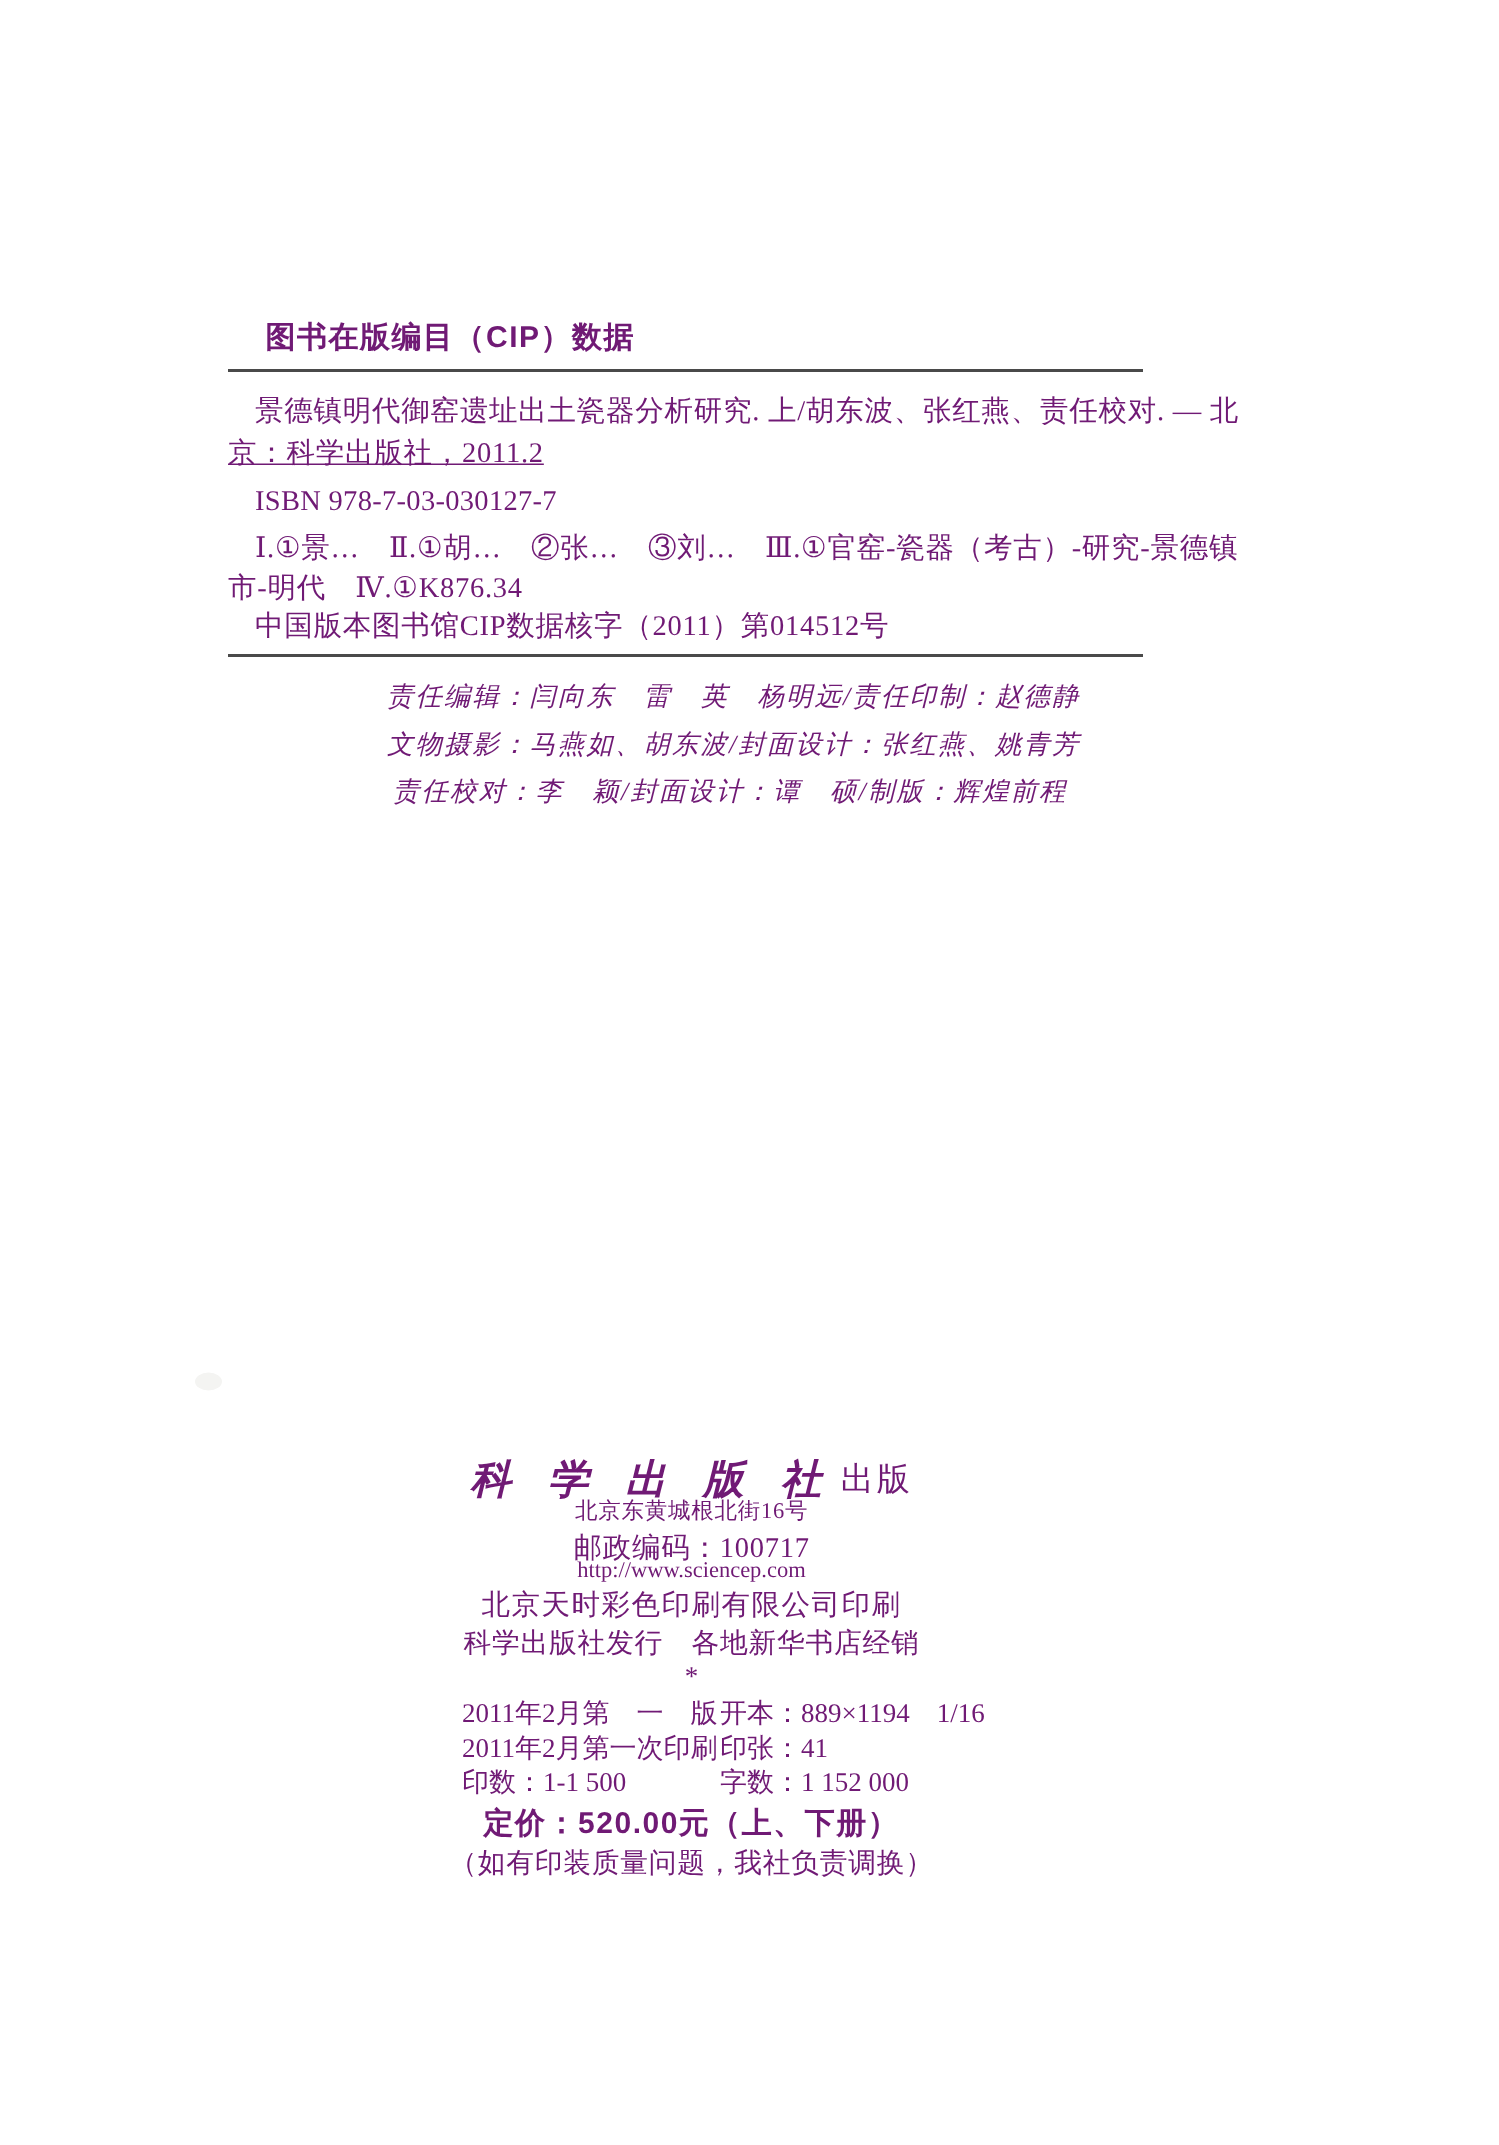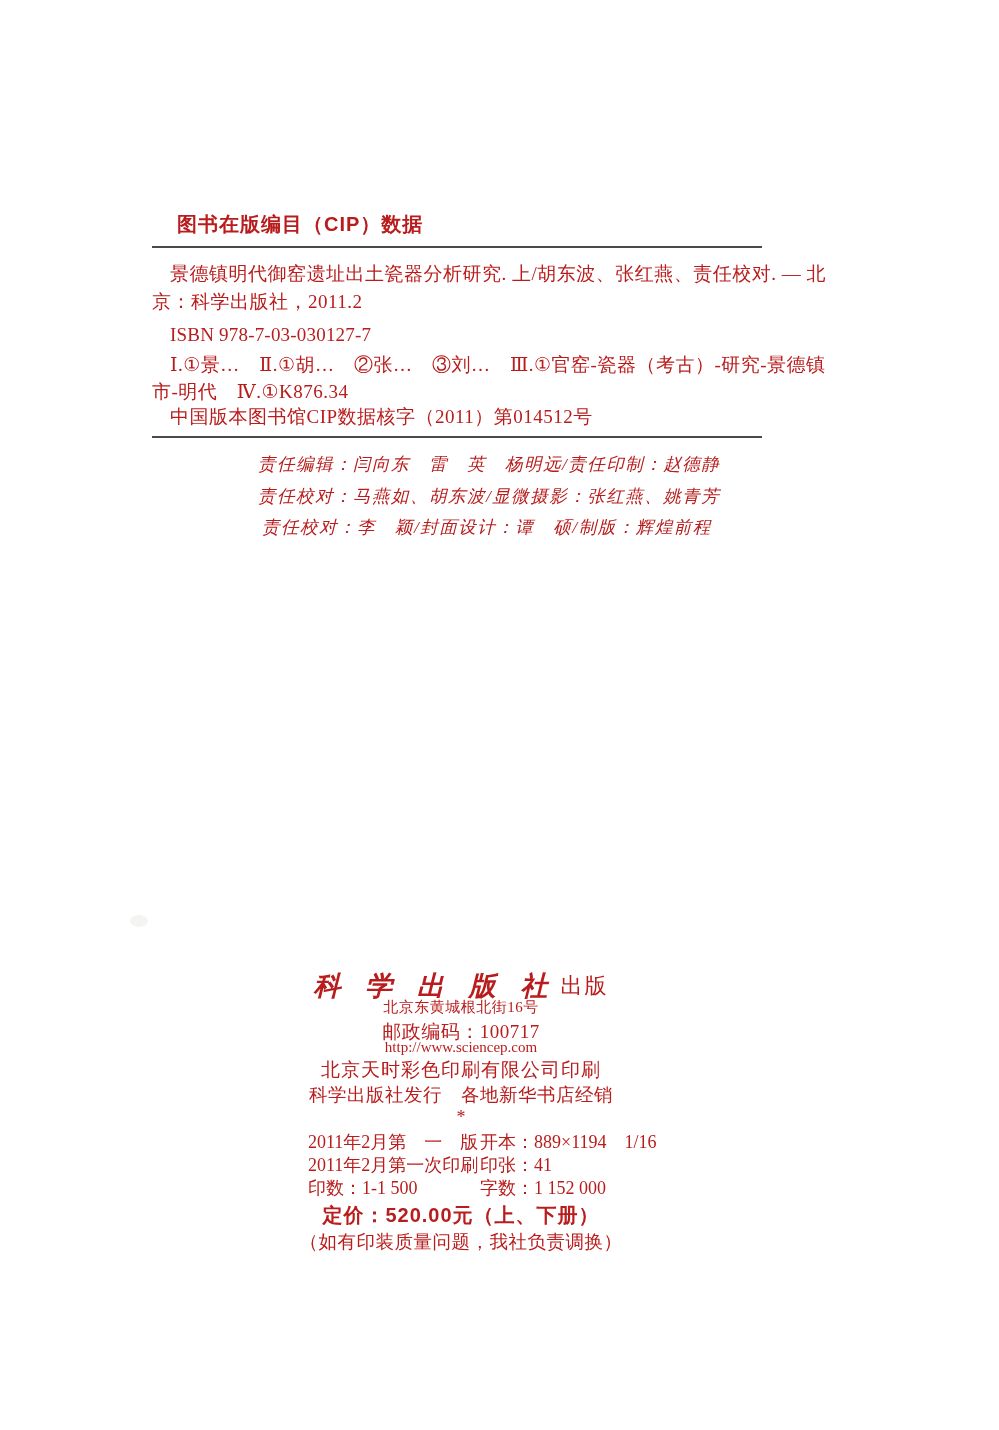--- a/index.html
+++ b/index.html
@@ -7,41 +7,41 @@
     padding: 0;
     background: #e9e9e9;
   }
   .page {
     position: relative;
     width: 999px;
     height: 1430px;
     background: #ffffff;
     overflow: hidden;
     font-family: "Liberation Serif", "DejaVu Serif", serif;
-    color: #b91c1c;
+    color: #701a75;
   }
   .abs { position: absolute; white-space: nowrap; }
 
   
   .cip-header {
     left: 177px; top: 211px;
     font-family: "Liberation Sans", "DejaVu Sans", sans-serif;
     font-weight: bold;
     font-size: 20px;
     letter-spacing: 1px;
   }
   .rule {
     left: 152px; width: 610px; height: 2px;
     background: #4a4a4a;
   }
   .rule-top { top: 246px; }
   .rule-bottom { top: 436px; }
   .cip-body { font-size: 19px; letter-spacing: 0.5px; }
   .cip-line1 { left: 170px; top: 261px; }
-  .cip-line2 { left: 152px; top: 289px; }
+  .cip-line2 { left: 152px; top: 289px; text-decoration: underline; }
   .cip-isbn  { left: 170px; top: 324px; letter-spacing: 0.2px; }
   .cip-class1{ left: 170px; top: 352px; }
   .cip-class2{ left: 152px; top: 379px; }
   .cip-record{ left: 170px; top: 404px; }
 
   
   .credit {
     font-style: italic;
     font-size: 17.5px;
     letter-spacing: 1.5px;
@@ -114,21 +114,21 @@
   <div class="abs cip-body cip-line1">景德镇明代御窑遗址出土瓷器分析研究. 上/胡东波、张红燕、责任校对. — 北</div>
   <div class="abs cip-body cip-line2">京：科学出版社，2011.2</div>
   <div class="abs cip-body cip-isbn">ISBN 978-7-03-030127-7</div>
   <div class="abs cip-body cip-class1">Ⅰ.①景…　Ⅱ.①胡…　②张…　③刘…　Ⅲ.①官窑-瓷器（考古）-研究-景德镇</div>
   <div class="abs cip-body cip-class2">市-明代　Ⅳ.①K876.34</div>
   <div class="abs cip-body cip-record">中国版本图书馆CIP数据核字（2011）第014512号</div>
 
   <div class="abs rule rule-bottom"></div>
 
   <div class="abs credit credit-1">责任编辑：闫向东　雷　英　杨明远/责任印制：赵德静</div>
-  <div class="abs credit credit-2">责任校对：马燕如、胡东波/显微摄影：张红燕、姚青芳</div>
+  <div class="abs credit credit-2">文物摄影：马燕如、胡东波/封面设计：张红燕、姚青芳</div>
   <div class="abs credit credit-3">责任校对：李　颖/封面设计：谭　硕/制版：辉煌前程</div>
 
   <div class="abs smudge"></div>
 
   <div class="center-col">
     <div class="pub-line pub-name">
       <span class="script">科 学 出 版 社</span>
       <span class="suffix">出版</span>
     </div>
     <div class="pub-line pub-address">北京东黄城根北街16号</div>

